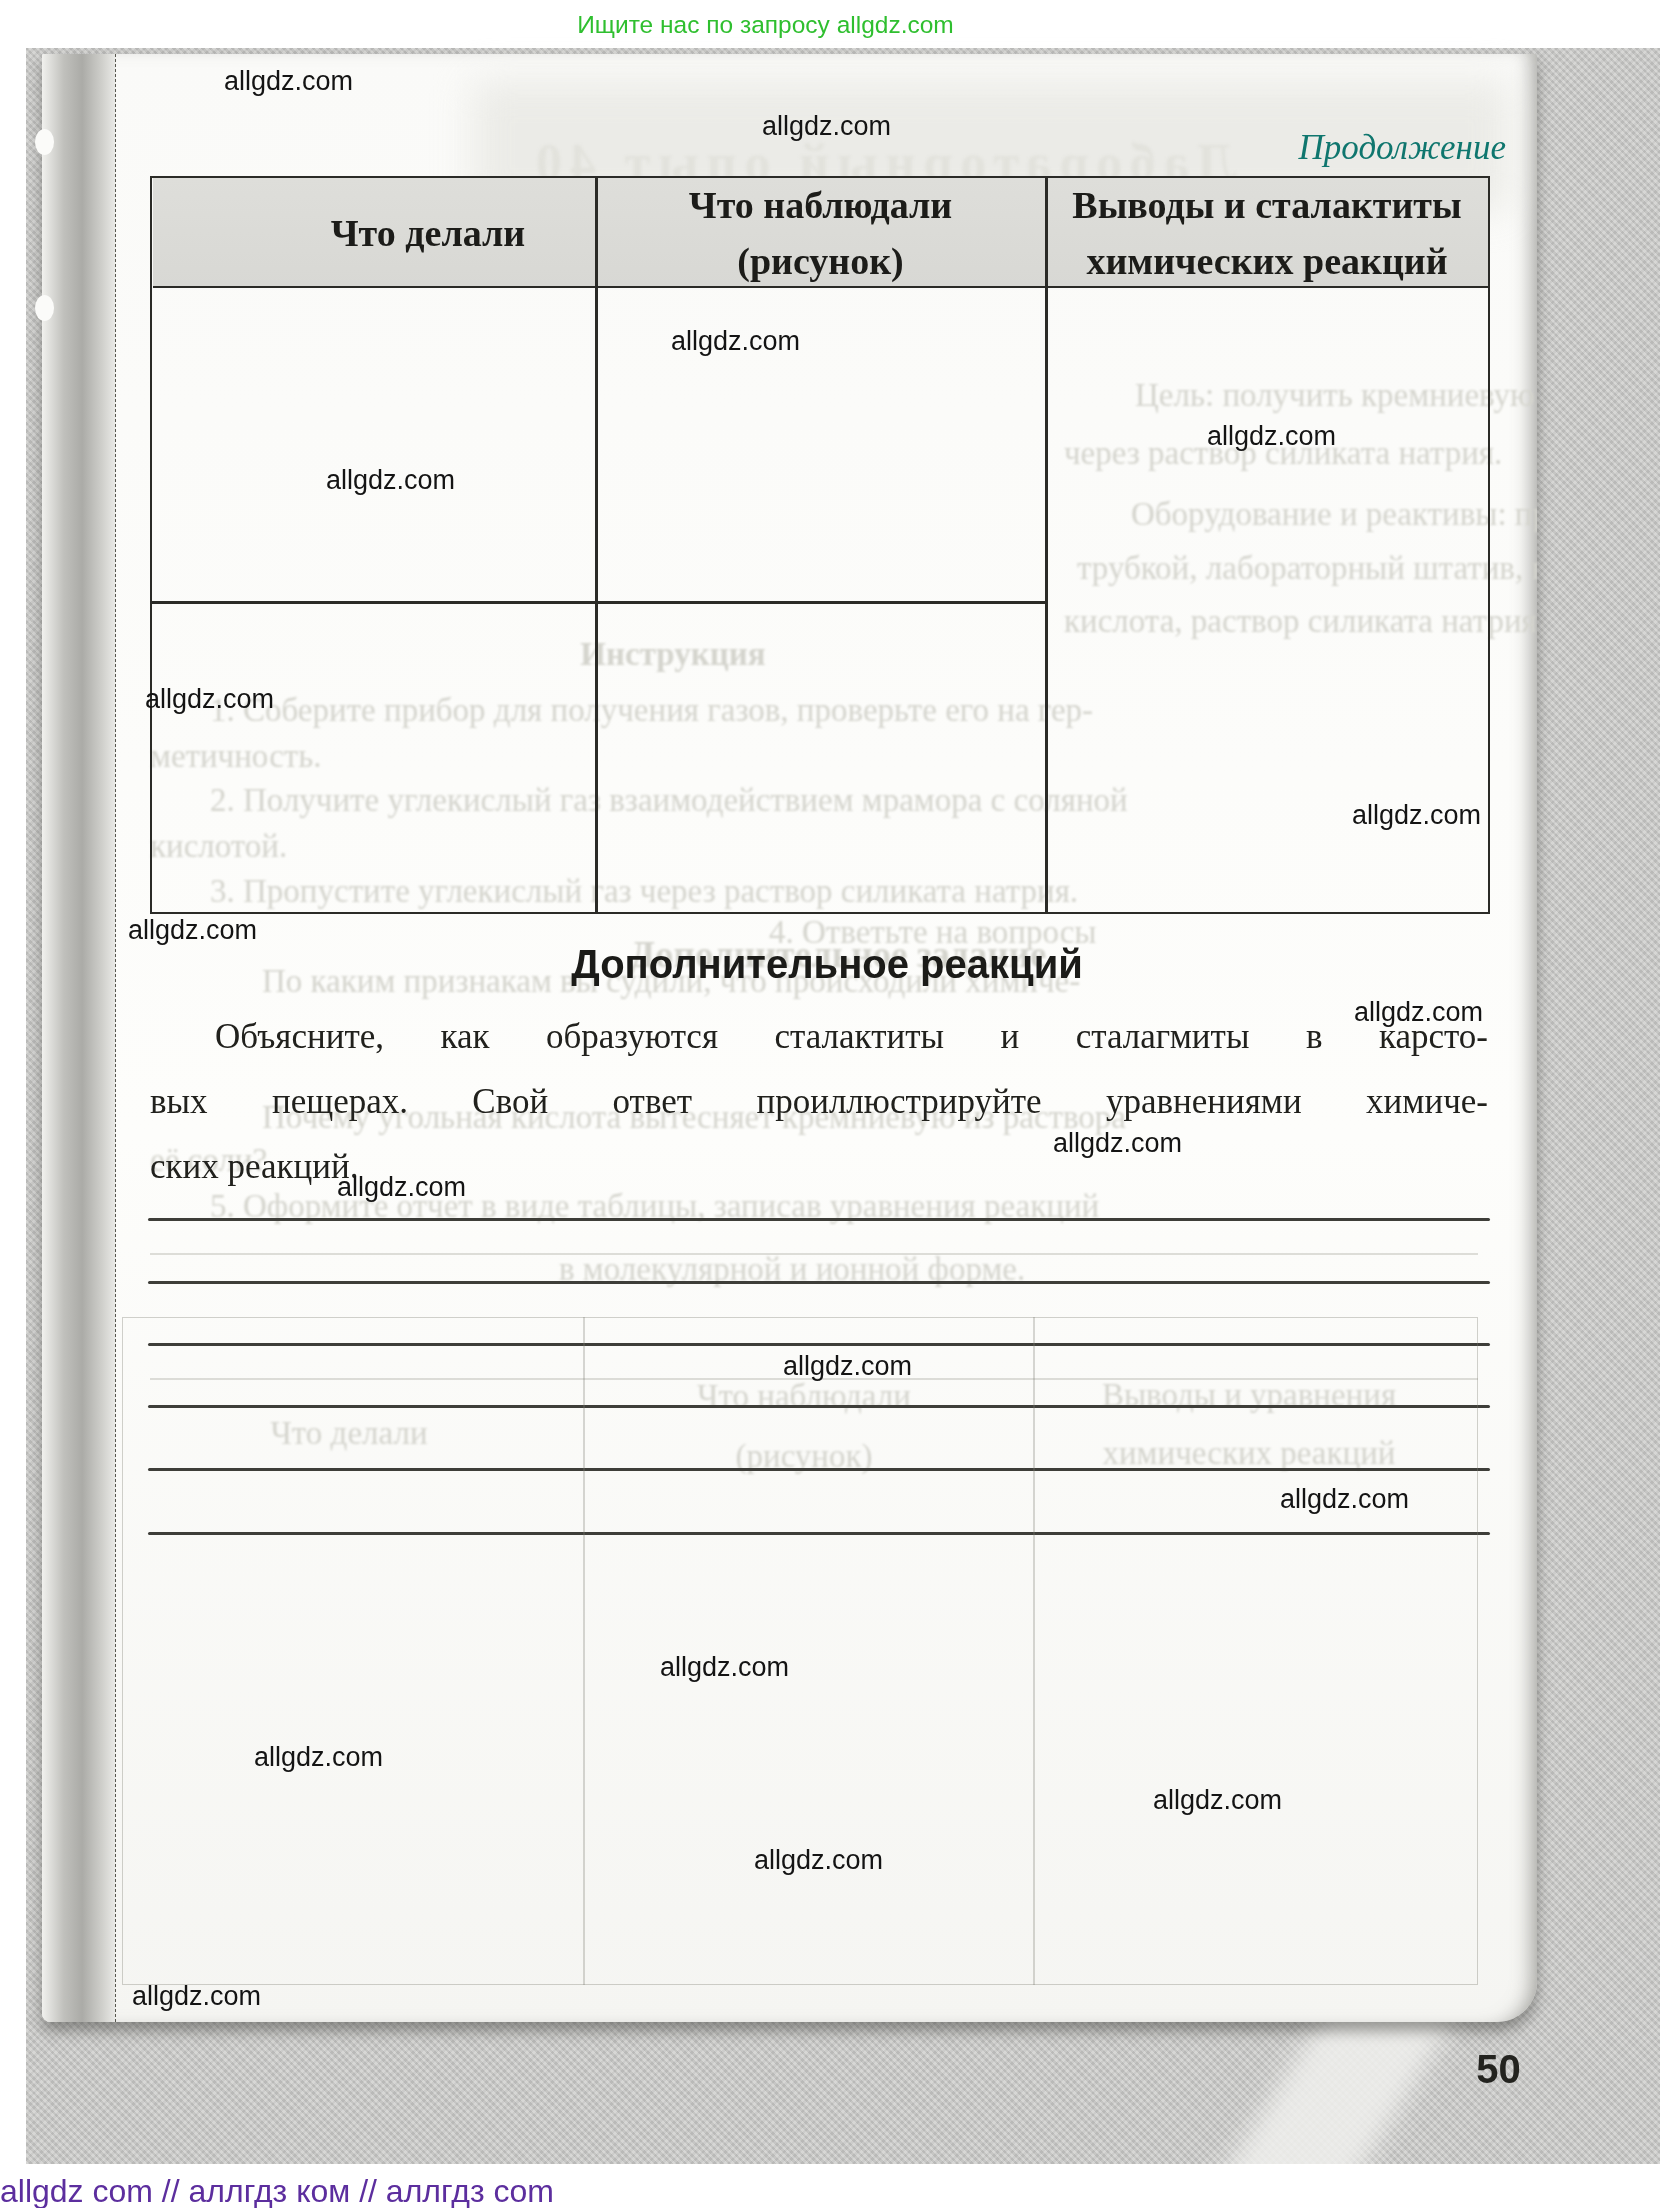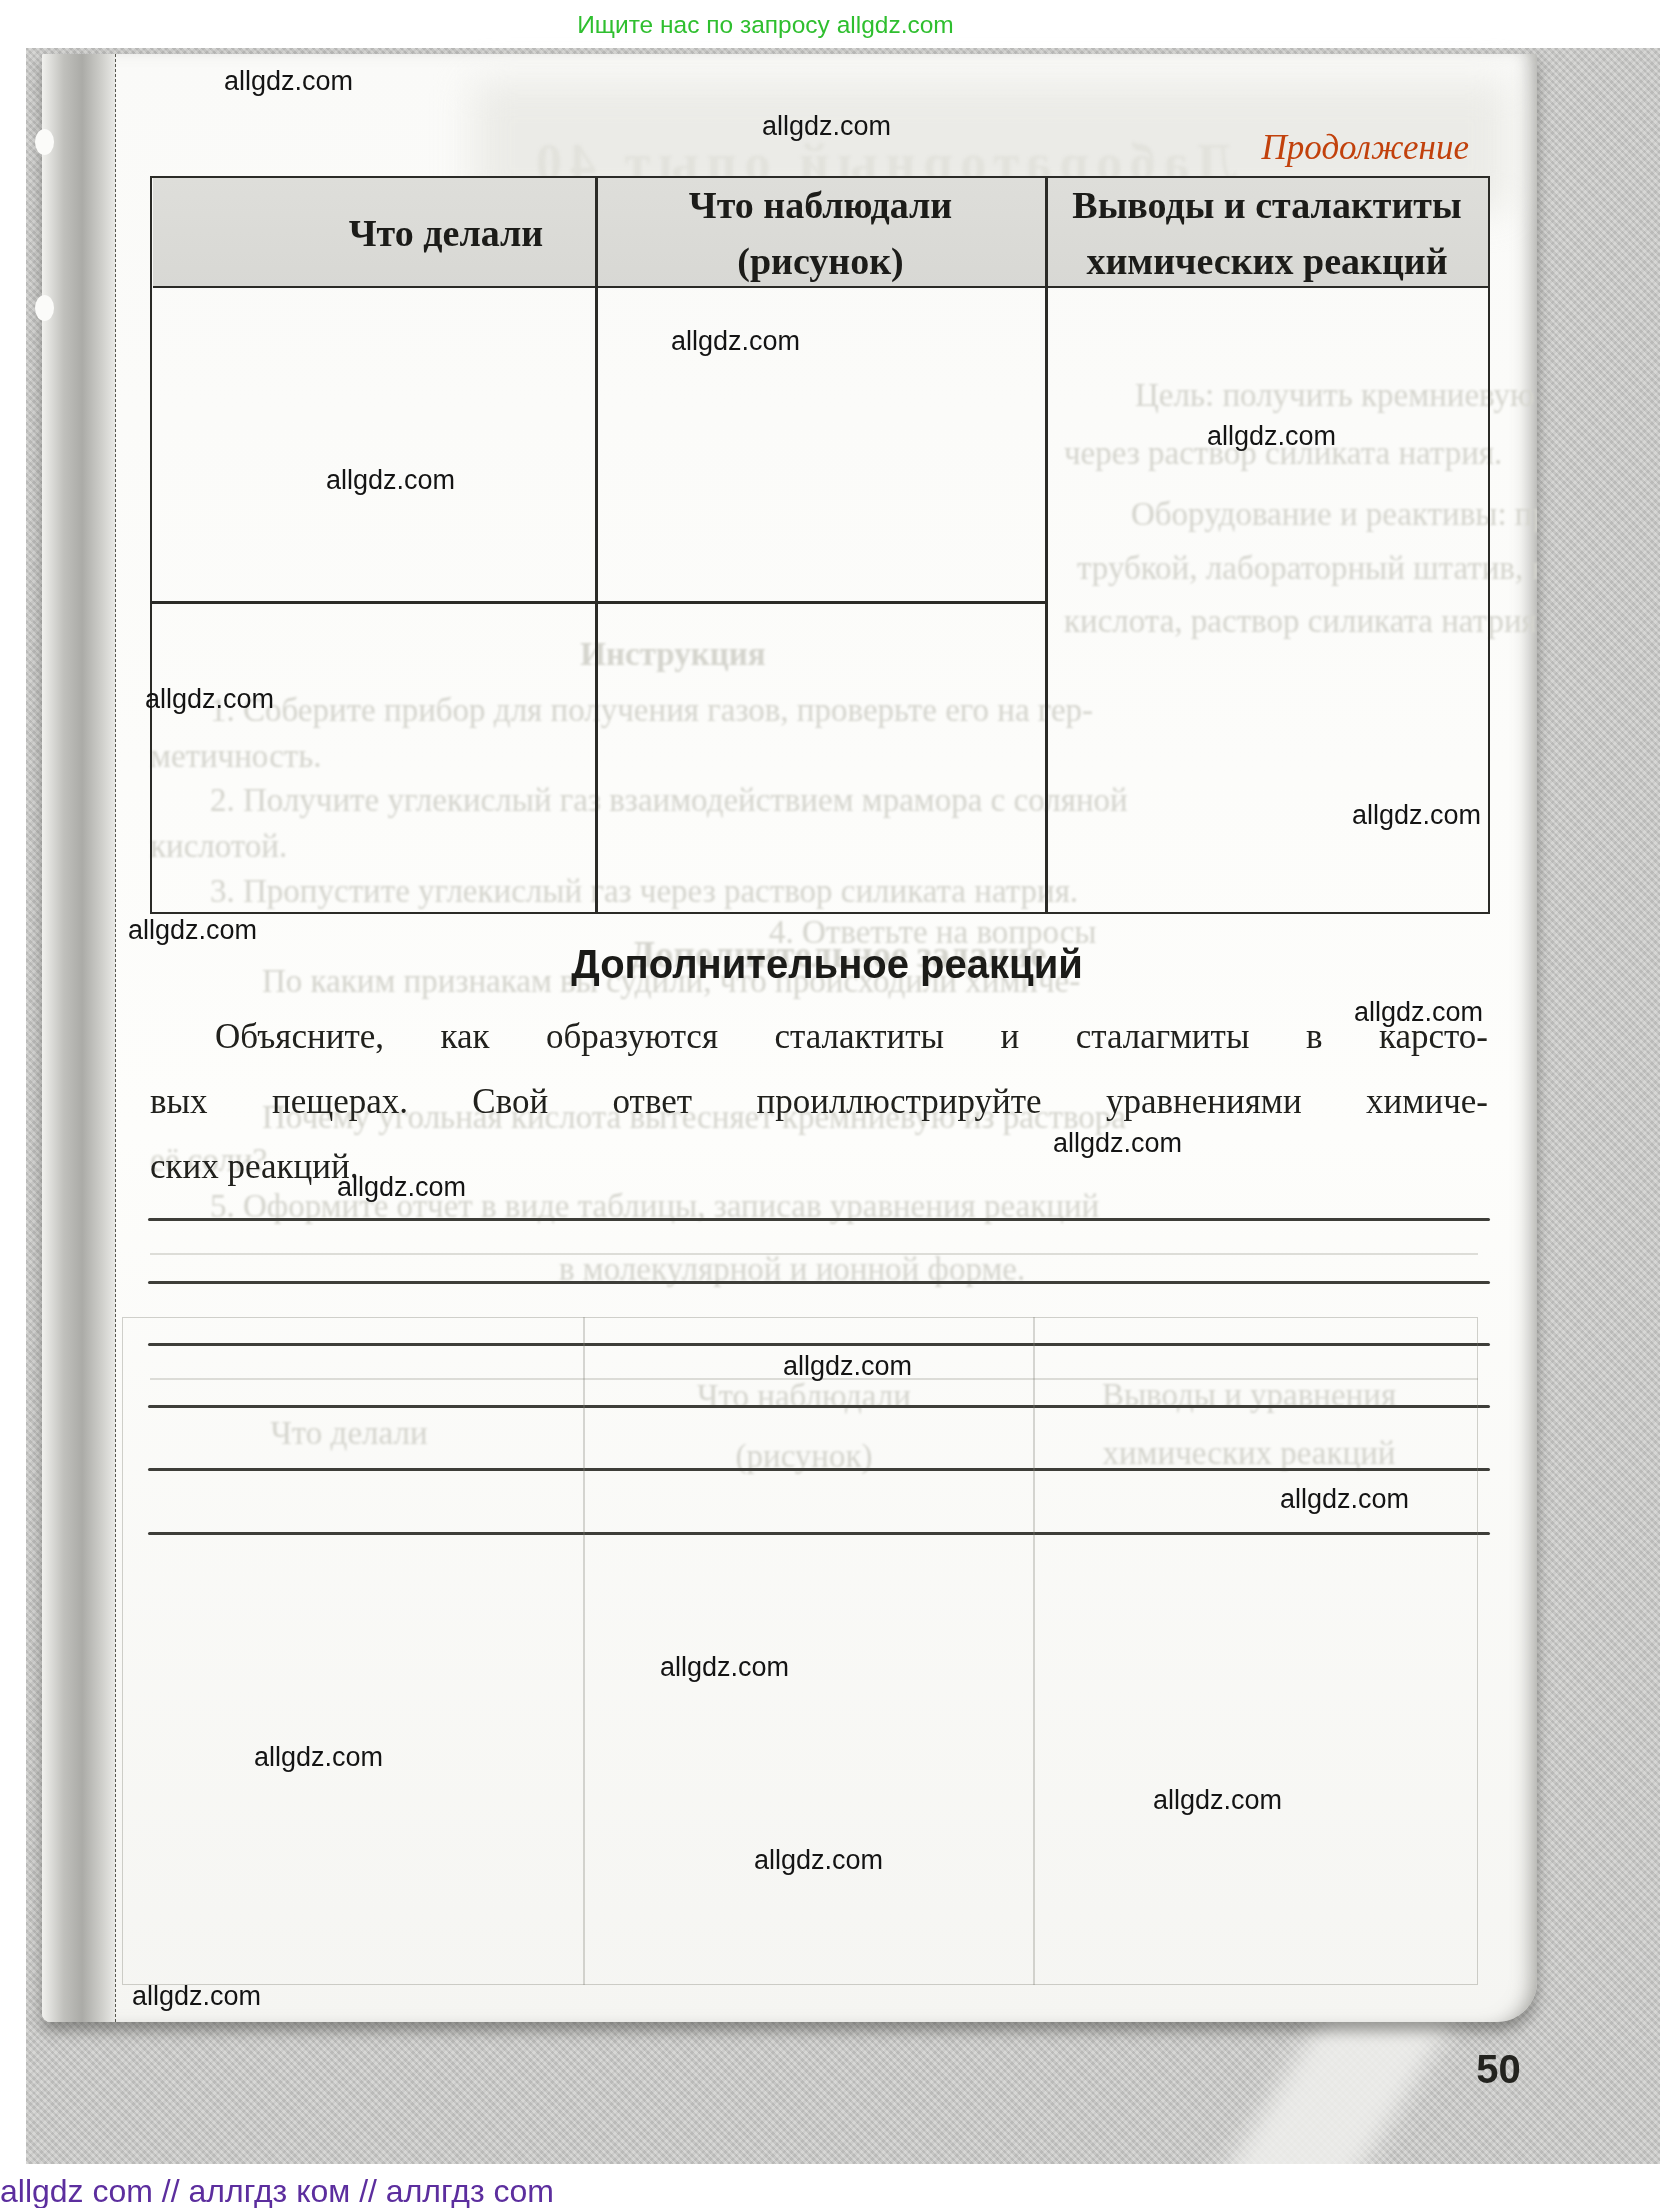--- a/index.html
+++ b/index.html
@@ -34,22 +34,22 @@
   .t1{position:absolute;left:150px;top:176px;width:1340px;height:738px;
       border:2.6px solid #2b2b27;box-sizing:border-box;}
   .t1head{position:absolute;left:153px;top:178px;width:1335px;height:110px;
           background:linear-gradient(180deg,#dedeDA,#d8d8d4);border-bottom:2.6px solid #2b2b27;box-sizing:border-box;}
   .v1{position:absolute;left:595px;top:176px;width:2.6px;height:738px;background:#2b2b27;}
   .v2{position:absolute;left:1045px;top:176px;width:2.6px;height:738px;background:#2b2b27;}
   .mid{position:absolute;left:150px;top:601px;width:897px;height:2.6px;background:#2b2b27;}
   .hcell{position:absolute;top:178px;height:110px;display:flex;flex-direction:column;
          align-items:center;justify-content:center;font-weight:bold;font-size:38px;color:#1c1c19;
          line-height:56px;text-align:center;}
-  .contin{position:absolute;left:1027px;top:128px;width:442px;text-align:right;
-          font-style:italic;font-size:35px;color:#c2410c;}
+  .contin{position:absolute;left:1064px;top:128px;width:442px;text-align:right;
+          font-style:italic;font-size:35px;color:#0f766e;}
   
   .h2{position:absolute;left:150px;top:942px;width:1354px;text-align:center;
       font-family:"Liberation Sans","DejaVu Sans",sans-serif;font-weight:bold;font-size:40px;color:#1b1b18;}
   .para{position:absolute;left:150px;top:1004px;width:1338px;font-size:35px;color:#21211d;line-height:65px;}
   .jline{text-align:justify;text-align-last:justify;white-space:nowrap;}
   .ind{padding-left:65px;box-sizing:border-box;}
   
   .wl{position:absolute;left:148px;width:1342px;height:2.6px;background:#3e3e39;border-radius:1.7px;}
   .fl{position:absolute;left:150px;width:1328px;height:1.7px;background:rgba(140,140,130,.28);}
   
@@ -119,21 +119,21 @@
     <div class="bt ctr" style="left:1249px;top:1435px;">химических реакций</div>
 
     <div class="contin">Продолжение</div>
 
     <div class="t1head"></div>
     <div class="t1"></div>
     <div class="v1"></div>
     <div class="v2"></div>
     <div class="mid"></div>
 
-    <div class="hcell" style="left:166px;width:492px;padding-left:34px;">
+    <div class="hcell" style="left:148px;width:492px;padding-left:34px;">
       <span>Что делали</span>
     </div>
     <div class="hcell" style="left:597px;width:447px;">
       <span>Что наблюдали</span>
       <span>(рисунок)</span>
     </div>
     <div class="hcell" style="left:1047px;width:440px;">
       <span>Выводы и сталактиты</span>
       <span>химических реакций</span>
     </div>

